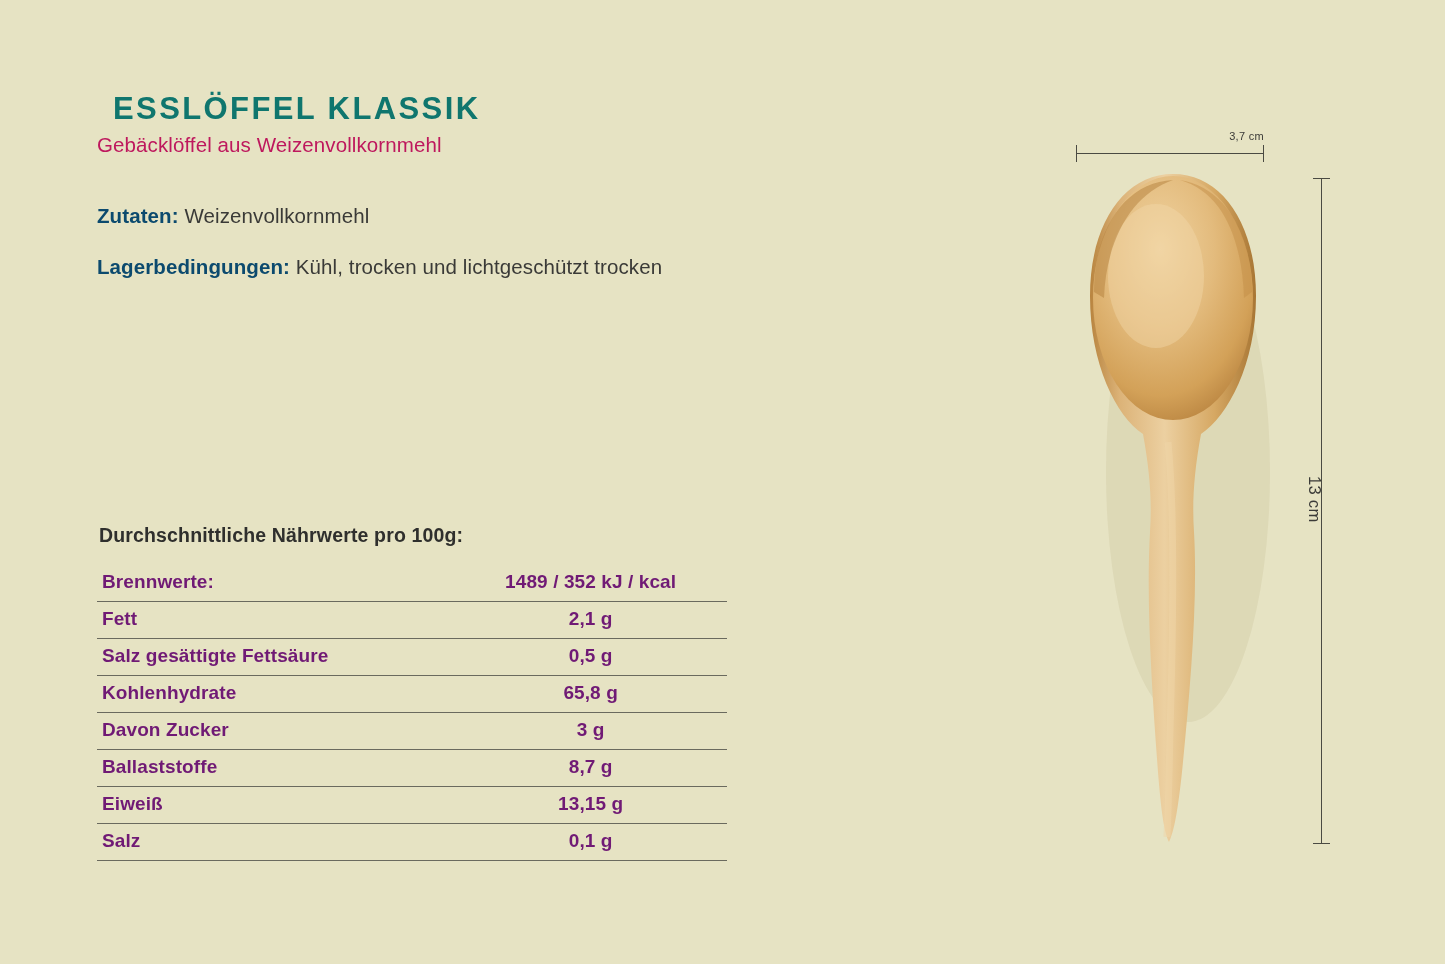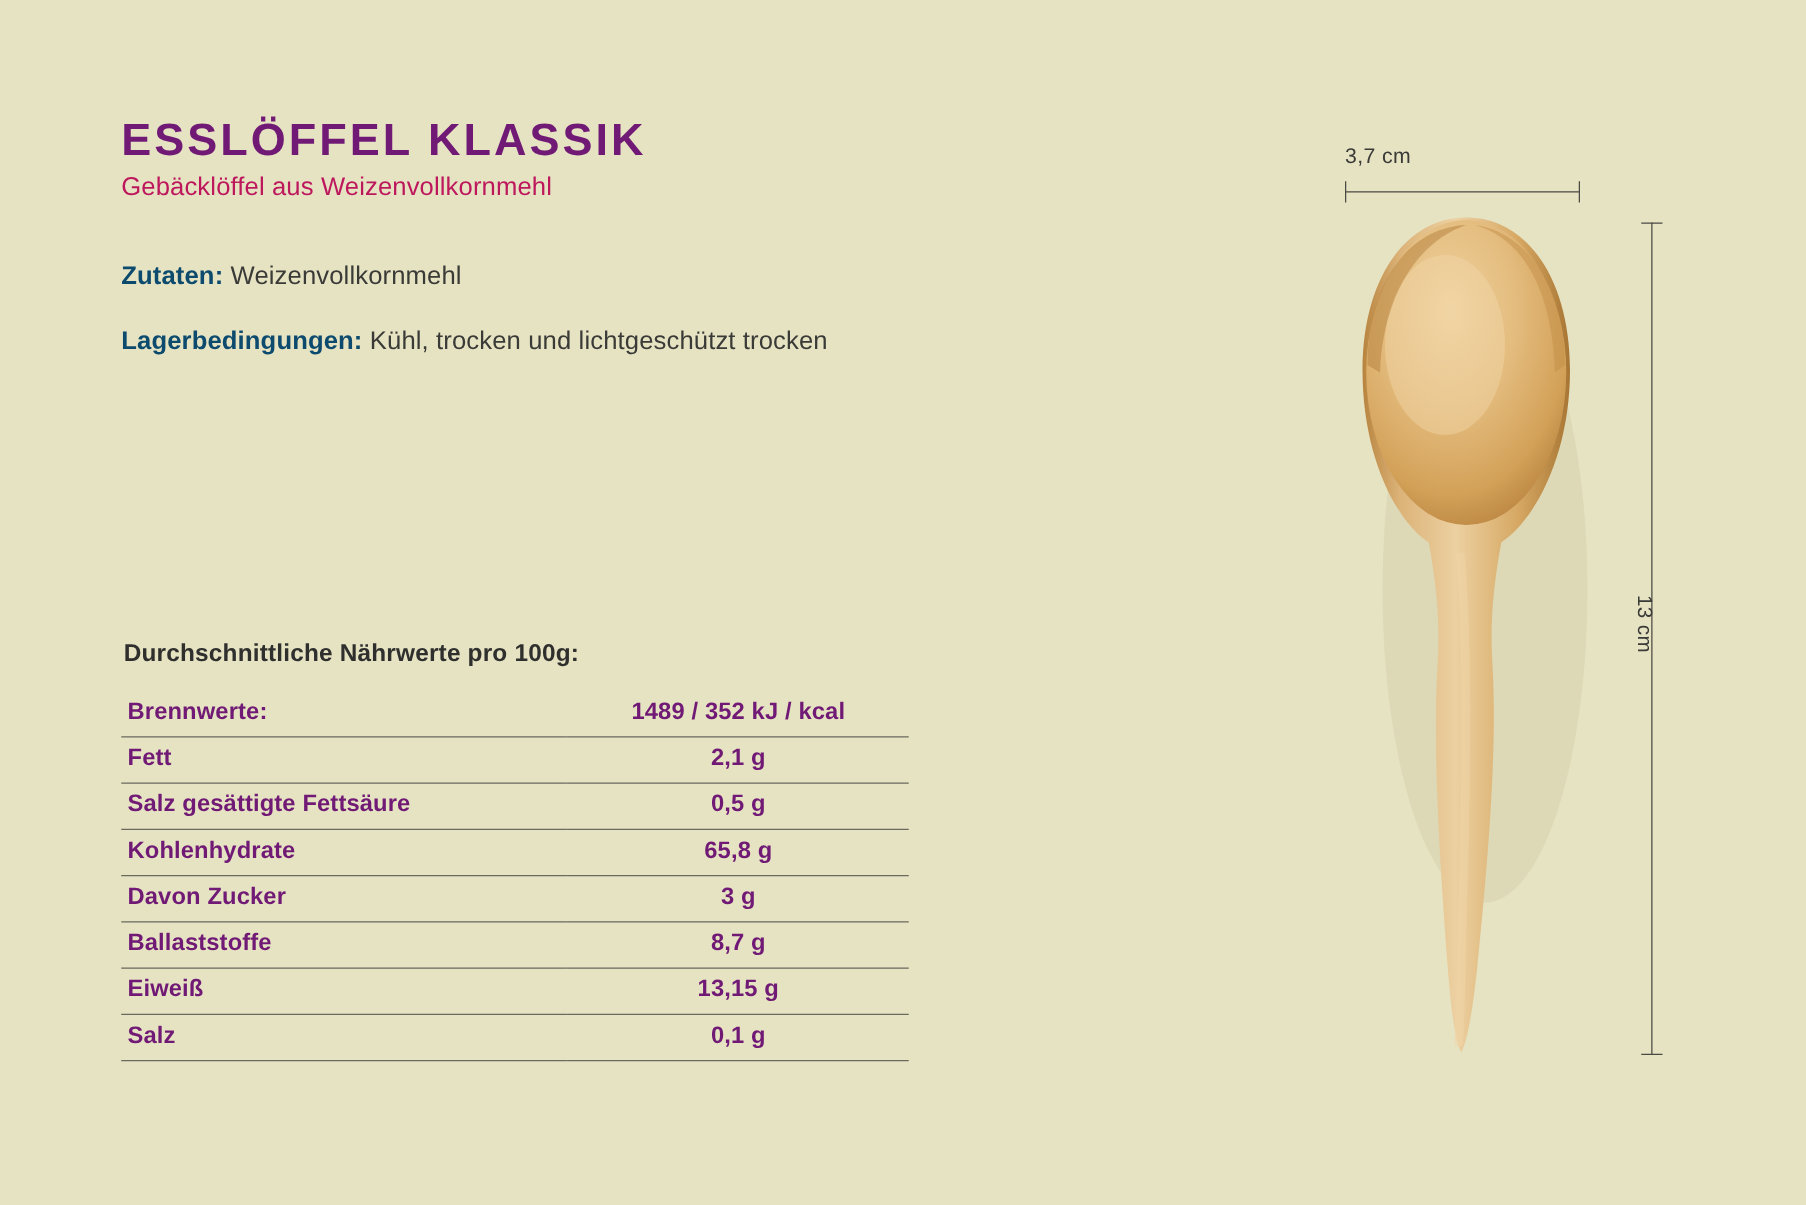--- a/index.html
+++ b/index.html
@@ -24,25 +24,25 @@
 
   
   .content {
     position: absolute;
     left: 97px;
     top: 92px;
     width: 700px;
   }
 
   .product-title {
-    font-size: 36px;
+    font-size: 31px;
     font-weight: 700;
     letter-spacing: 2.4px;
-    color: #701a75;
-    margin: 0 0 6px 0;
+    color: #0f766e;
+    margin: 0 0 6px 16px;
     line-height: 1.12;
   }
 
   .product-subtitle {
     font-size: 20.5px;
     font-weight: 400;
     color: #be185d;
     margin: 0;
     letter-spacing: 0.1px;
   }
@@ -59,21 +59,21 @@
   }
   .info-line .lbl {
     font-weight: 700;
     color: #0c4a6e;
   }
 
   
   .nutrition {
     position: absolute;
     left: 97px;
-    top: 512px;
+    top: 524px;
     width: 630px;
   }
   .nutrition-heading {
     font-size: 19.5px;
     font-weight: 700;
     color: #2f2f2d;
     margin: 0 0 18px 2px;
     letter-spacing: 0.15px;
   }
   table.nutrition-table {
@@ -124,24 +124,24 @@
     top: 3px;
     width: 1.4px;
     height: 17px;
     background: #4a4a42;
   }
   .h-measure .cap.left { left: 0; }
   .h-measure .cap.right { right: 0; }
   .h-label {
     position: absolute;
     left: 56px;
-    top: 5px;
+    top: 20px;
     width: 188px;
-    text-align: left;
-    font-size: 17px;
+    text-align: right;
+    font-size: 11px;
     color: #3a3a37;
     letter-spacing: 0.3px;
   }
 
   
   .v-measure {
     position: absolute;
     left: 290px;
     top: 68px;
     width: 22px;

